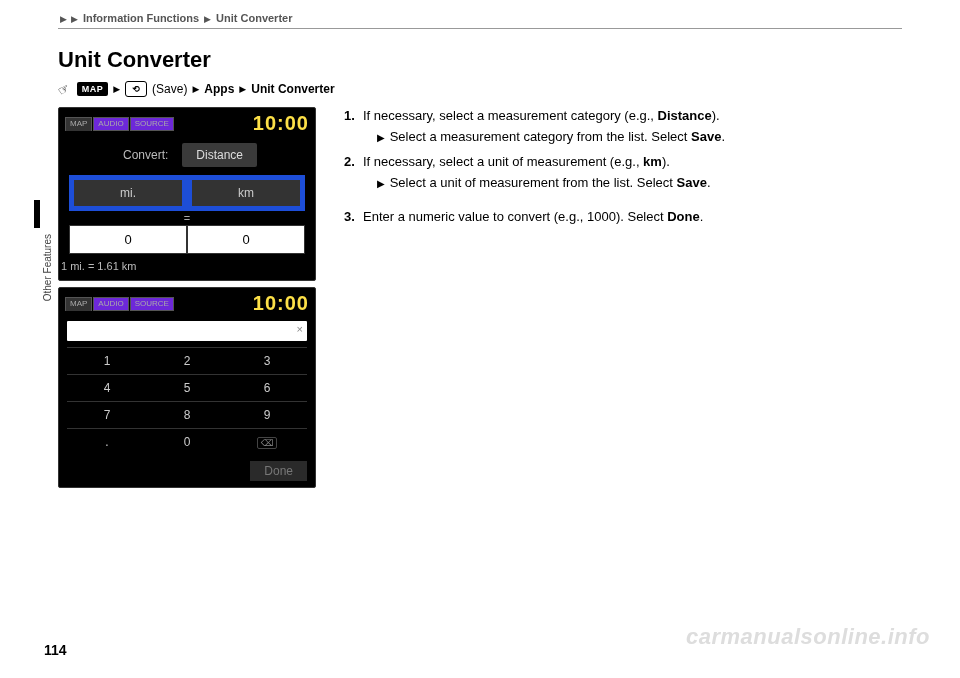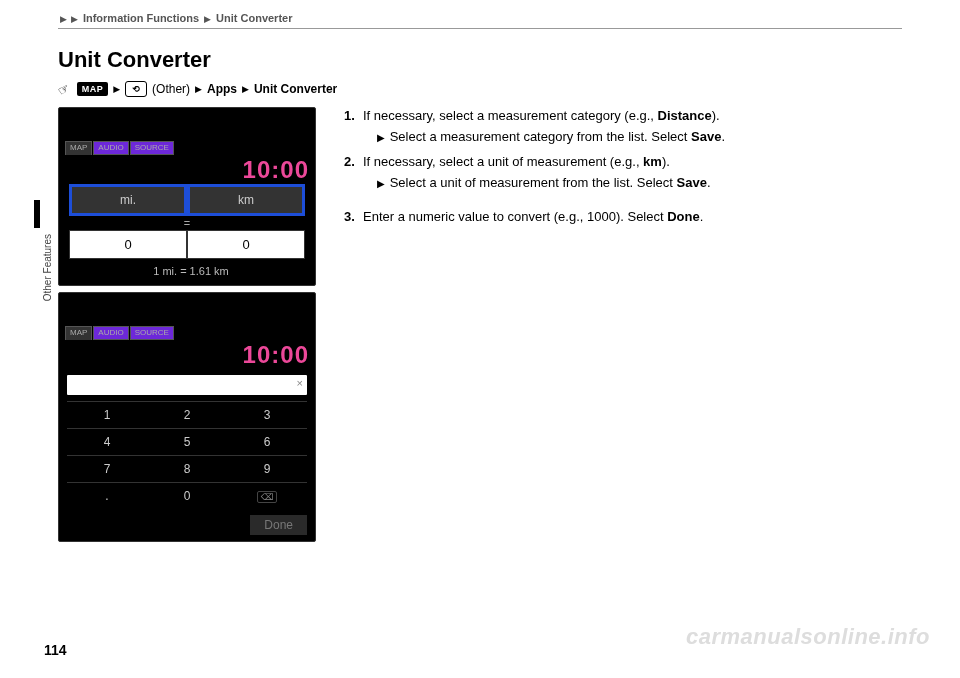--- a/index.html
+++ b/index.html
@@ -32,30 +32,30 @@
   }
   .tri { font-size:9px; }
   .bold { font-weight:bold; }
   .content-row { display:flex; gap:26px; align-items:flex-start; }
   .screenshots { width:260px; display:flex; flex-direction:column; gap:6px; }
   .screen { background:#000; color:#ccc; border-radius:2px; width:258px; border:1px solid #333; font-family: Arial, sans-serif; }
   .sc-header { display:flex; align-items:center; justify-content:space-between; padding:4px 6px 0 6px; }
   .tabs { display:flex; gap:1px; }
   .tab { font-size:8px; color:#aaa; border:1px solid #555; background:#6d28d9; padding:2px 4px; line-height:1; }
   .tab.active { background:#333; border-bottom:none; }
-  .clock { color:#ec4899; font-size:24px; font-weight:bold; letter-spacing:1px;margin-top:44px; }
+  .clock { color:#fde047; font-size:20px; font-weight:bold; letter-spacing:1px; }
   .row-convert { display:flex; align-items:center; justify-content:center; gap:8px; margin:8px 0; }
   .lbl-convert { color:#bbb; font-size:12px; padding:5px 6px; }
   .btn-distance { background:#3a3a3a; color:#ddd; font-size:12px; padding:5px 14px; border-radius:2px; }
   .unitrow { display:flex; margin:0 10px; background:#333; }
-  .unitcell { flex:1; text-align:center; padding:6px 0; color:#ccc; font-size:12px; border:3px solid #1d4ed8; }
+  .unitcell { flex:1; text-align:center; padding:6px 0; color:#ccc; font-size:12px; border:5px solid #1d4ed8; }
   .eq { text-align:center; color:#aaa; font-size:11px; margin:1px 0; }
   .valrow { display:flex; margin:0 10px; background:#fff; color:#000; }
   .valcell { flex:1; text-align:center; padding:6px 0; font-size:13px; border:1px solid #333; }
-  .formula { text-align:center; color:#bbb; font-size:11px; margin:6px 0 8px 8px; }
+  .formula { color:#bbb; font-size:11px; margin:6px 0 8px 2px; }
   .sc2-input { background:#fff; margin:6px 8px; height:20px; border-radius:1px; position:relative; }
   .sc2-input .x { position:absolute; right:4px; top:2px; color:#888; font-size:11px; }
   .keypad { display:grid; grid-template-columns: 1fr 1fr 1fr; margin:0 8px; }
   .key { text-align:center; padding:6px 0; color:#ccc; font-size:12px; border-top:1px solid #333; }
   .donebar { display:flex; justify-content:flex-end; padding:4px 8px 6px 8px; }
   .bs { color:#888; border:1px solid #444; border-radius:2px; padding:0 3px; font-size:9px; }
   .done { color:#777; font-size:12px; background:#2a2a2a; padding:3px 14px; margin-top:2px;}
   .instructions { flex:1; font-size:13px; line-height:1.45; }
   .step { display:flex; gap:5px; margin-bottom:6px; }
   .step .num { font-weight:bold; min-width:14px; }
@@ -82,38 +82,42 @@
 
   <h1>Unit Converter</h1>
 
   <div class="navpath">
     <span class="hand">☞</span>
     <span class="map-badge">MAP</span>
     <span class="tri">▶</span>
     <span class="back-badge">
         <span style="font-size:9px">⟲</span>
       </span>
-    <span>(Other)</span>
+    <span>(Save)</span>
     <span class="tri">▶</span>
     <span class="bold">Apps</span>
     <span class="tri">▶</span>
     <span class="bold">Unit Converter</span>
   </div>
 
   <div class="content-row">
     <div class="screenshots">
 
       <div class="screen">
         <div class="sc-header">
           <div class="tabs">
             <span class="tab active">MAP</span>
             <span class="tab">AUDIO</span>
             <span class="tab">SOURCE</span>
           </div>
           <span class="clock">10:00</span>
+        </div>
+        <div class="row-convert">
+          <span class="lbl-convert">Convert:</span>
+          <span class="btn-distance">Distance</span>
         </div>
         <div class="unitrow">
           <div class="unitcell">mi.</div>
           <div class="unitcell">km</div>
         </div>
         <div class="eq">=</div>
         <div class="valrow">
           <div class="valcell">0</div>
           <div class="valcell">0</div>
         </div>

